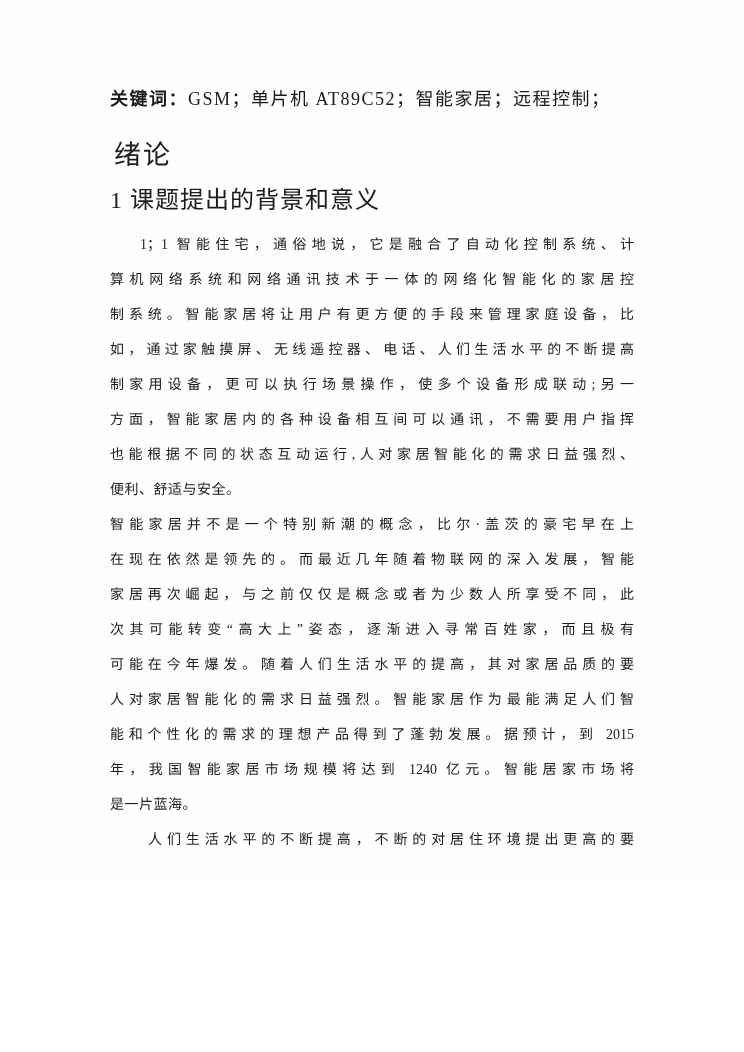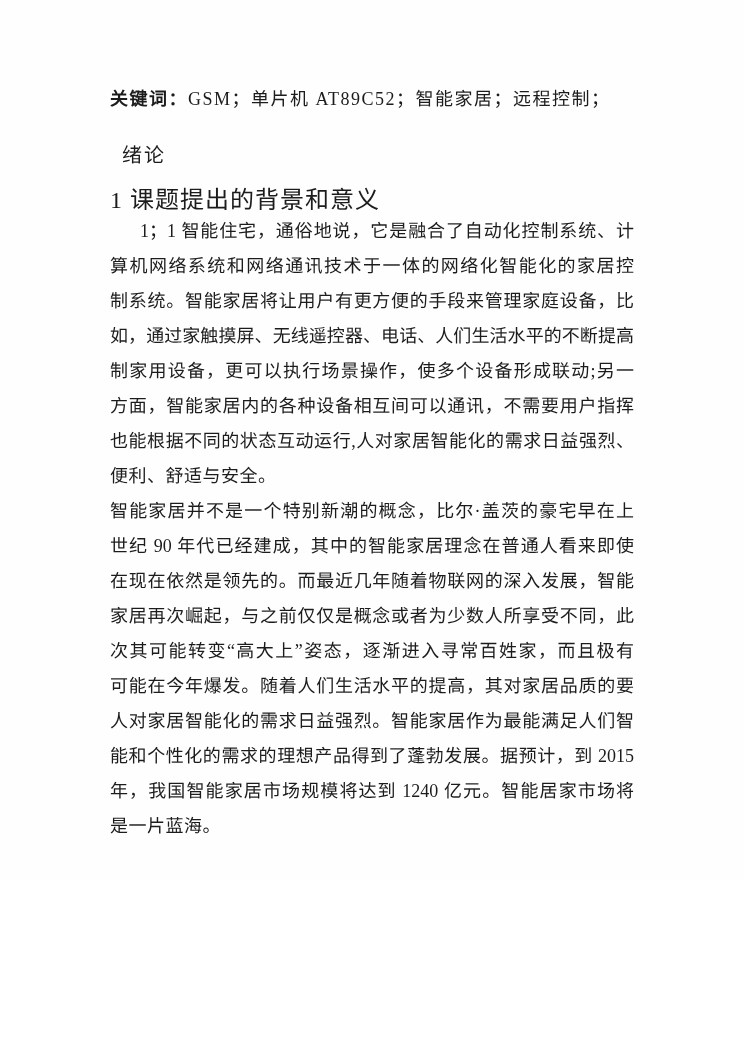--- a/index.html
+++ b/index.html
@@ -28,36 +28,36 @@
     margin: 0;
     font-size: 18px;
     line-height: 26px;
     letter-spacing: 1.5px;
     white-space: nowrap;
   }
   .keywords .kw-label {
     font-weight: bold;
   }
   .chapter {
-    margin: 22px 0 0 12px;
-    font-size: 20px;
+    margin: 22px 0 0 4px;
+    font-size: 27px;
     font-weight: 400;
     line-height: 42px;
     letter-spacing: 2px;
   }
   .section {
     margin: 10px 0 0 0;
     font-size: 24px;
     font-weight: 400;
     line-height: 28px;
     letter-spacing: 1px;
   }
   .body-text {
-    margin-top: 0;
-    font-size: 18px;
+    margin-top: 13px;
+    font-size: 14px;
     line-height: 35px;
   }
   .para {
     margin: 0;
   }
   .line {
     width: 524px;
     height: 35px;
     text-align: justify;
     text-align-last: justify;
@@ -85,26 +85,26 @@
         <div class="line">算机网络系统和网络通讯技术于一体的网络化智能化的家居控</div>
         <div class="line">制系统。智能家居将让用户有更方便的手段来管理家庭设备，比</div>
         <div class="line">如，通过家触摸屏、无线遥控器、电话、人们生活水平的不断提高</div>
         <div class="line">制家用设备，更可以执行场景操作，使多个设备形成联动;另一</div>
         <div class="line">方面，智能家居内的各种设备相互间可以通讯，不需要用户指挥</div>
         <div class="line">也能根据不同的状态互动运行,人对家居智能化的需求日益强烈、</div>
         <div class="line flush">便利、舒适与安全。</div>
       </div>
       <div class="para">
         <div class="line">智能家居并不是一个特别新潮的概念，比尔·盖茨的豪宅早在上</div>
-        <div class="line">世纪 90 年代已经建成，其中的智能家居理念在普通人看来即使</div>
         <div class="line">在现在依然是领先的。而最近几年随着物联网的深入发展，智能</div>
         <div class="line">家居再次崛起，与之前仅仅是概念或者为少数人所享受不同，此</div>
         <div class="line">次其可能转变“高大上”姿态，逐渐进入寻常百姓家，而且极有</div>
         <div class="line">可能在今年爆发。随着人们生活水平的提高，其对家居品质的要</div>
         <div class="line">人对家居智能化的需求日益强烈。智能家居作为最能满足人们智</div>
         <div class="line">能和个性化的需求的理想产品得到了蓬勃发展。据预计，到 2015</div>
         <div class="line">年，我国智能家居市场规模将达到 1240 亿元。智能居家市场将</div>
         <div class="line flush">是一片蓝海。</div>
       </div>
       <div class="para">
+        <div class="line" style="text-indent: 38px;">人们生活水平的不断提高，不断的对居住环境提出更高的要</div>
       </div>
     </div>
 </div>
 
 </body></html>

